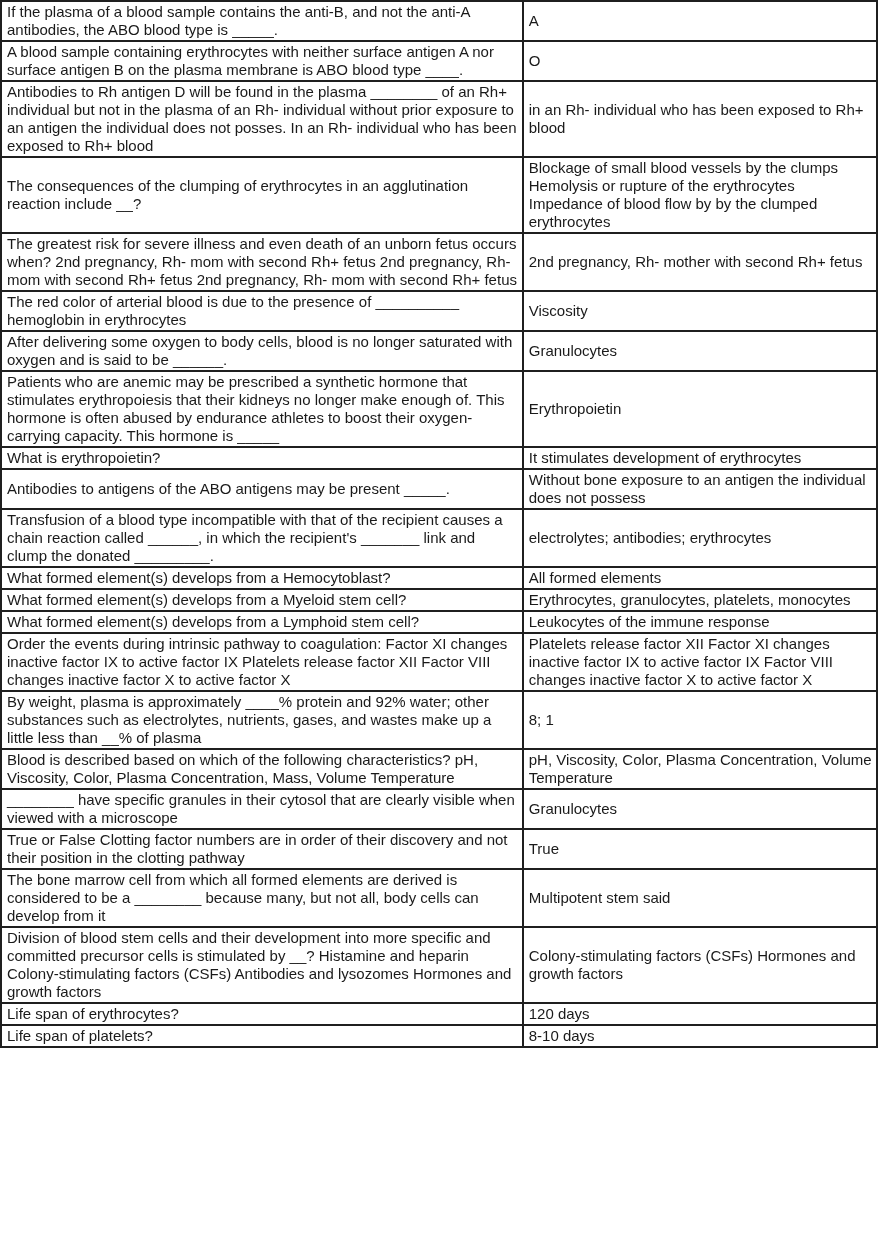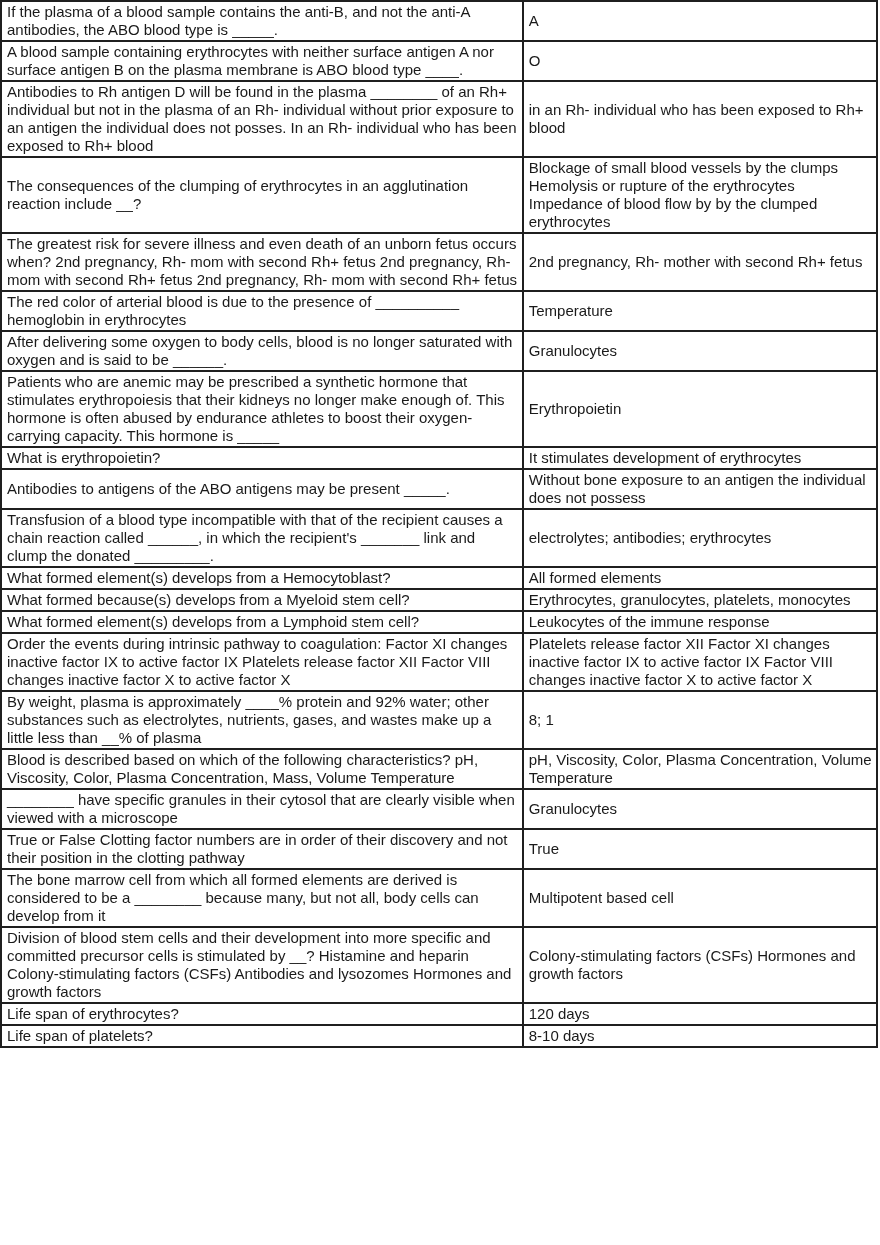--- a/index.html
+++ b/index.html
@@ -55,21 +55,21 @@
         <tr>
           <td class="question-cell">The consequences of the clumping of erythrocytes in an agglutination reaction include __?</td>
           <td class="answer-cell">Blockage of small blood vessels by the clumps Hemolysis or rupture of the erythrocytes Impedance of blood flow by by the clumped erythrocytes</td>
         </tr>
         <tr>
           <td class="question-cell">The greatest risk for severe illness and even death of an unborn fetus occurs when? 2nd pregnancy, Rh- mom with second Rh+ fetus 2nd pregnancy, Rh- mom with second Rh+ fetus 2nd pregnancy, Rh- mom with second Rh+ fetus</td>
           <td class="answer-cell">2nd pregnancy, Rh- mother with second Rh+ fetus</td>
         </tr>
         <tr>
           <td class="question-cell">The red color of arterial blood is due to the presence of __________ hemoglobin in erythrocytes</td>
-          <td class="answer-cell">Temperature</td>
+          <td class="answer-cell">Viscosity</td>
         </tr>
         <tr>
           <td class="question-cell">After delivering some oxygen to body cells, blood is no longer saturated with oxygen and is said to be ______.</td>
           <td class="answer-cell">Granulocytes</td>
         </tr>
         <tr>
           <td class="question-cell">Patients who are anemic may be prescribed a synthetic hormone that stimulates erythropoiesis that their kidneys no longer make enough of. This hormone is often abused by endurance athletes to boost their oxygen-carrying capacity. This hormone is _____</td>
           <td class="answer-cell">Erythropoietin</td>
         </tr>
         <tr>
@@ -82,21 +82,21 @@
         </tr>
         <tr>
           <td class="question-cell">Transfusion of a blood type incompatible with that of the recipient causes a chain reaction called ______, in which the recipient's _______ link and clump the donated _________.</td>
           <td class="answer-cell">electrolytes; antibodies; erythrocytes</td>
         </tr>
         <tr>
           <td class="question-cell">What formed element(s) develops from a Hemocytoblast?</td>
           <td class="answer-cell">All formed elements</td>
         </tr>
         <tr>
-          <td class="question-cell">What formed because(s) develops from a Myeloid stem cell?</td>
+          <td class="question-cell">What formed element(s) develops from a Myeloid stem cell?</td>
           <td class="answer-cell">Erythrocytes, granulocytes, platelets, monocytes</td>
         </tr>
         <tr>
           <td class="question-cell">What formed element(s) develops from a Lymphoid stem cell?</td>
           <td class="answer-cell">Leukocytes of the immune response</td>
         </tr>
         <tr>
           <td class="question-cell">Order the events during intrinsic pathway to coagulation: Factor XI changes inactive factor IX to active factor IX Platelets release factor XII Factor VIII changes inactive factor X to active factor X</td>
           <td class="answer-cell">Platelets release factor XII Factor XI changes inactive factor IX to active factor IX Factor VIII changes inactive factor X to active factor X</td>
         </tr>
@@ -111,21 +111,21 @@
         <tr>
           <td class="question-cell">________ have specific granules in their cytosol that are clearly visible when viewed with a microscope</td>
           <td class="answer-cell">Granulocytes</td>
         </tr>
         <tr>
           <td class="question-cell">True or False Clotting factor numbers are in order of their discovery and not their position in the clotting pathway</td>
           <td class="answer-cell">True</td>
         </tr>
         <tr>
           <td class="question-cell">The bone marrow cell from which all formed elements are derived is considered to be a ________ because many, but not all, body cells can develop from it</td>
-          <td class="answer-cell">Multipotent based cell</td>
+          <td class="answer-cell">Multipotent stem said</td>
         </tr>
         <tr>
           <td class="question-cell">Division of blood stem cells and their development into more specific and committed precursor cells is stimulated by __? Histamine and heparin Colony-stimulating factors (CSFs) Antibodies and lysozomes Hormones and growth factors</td>
           <td class="answer-cell">Colony-stimulating factors (CSFs) Hormones and growth factors</td>
         </tr>
         <tr>
           <td class="question-cell">Life span of erythrocytes?</td>
           <td class="answer-cell">120 days</td>
         </tr>
         <tr>

